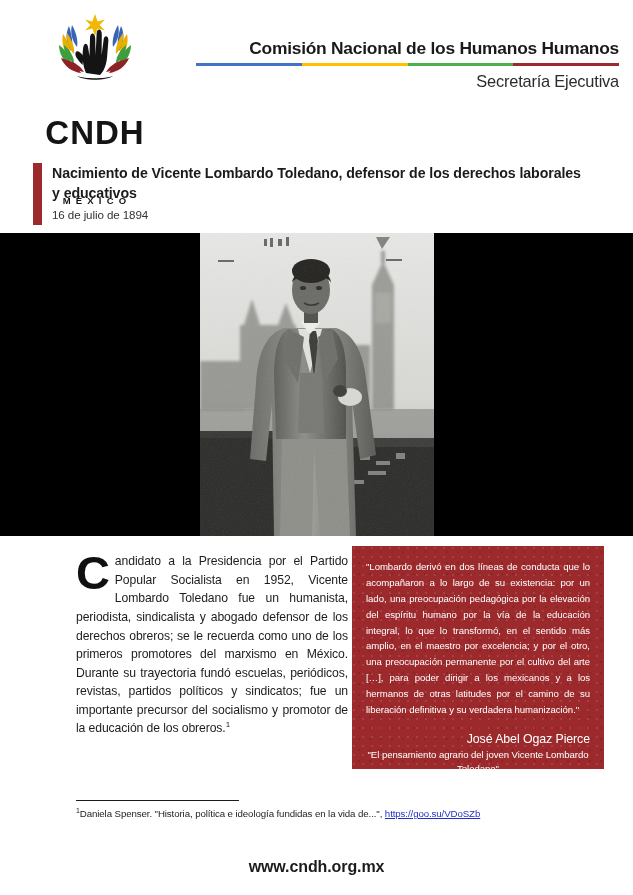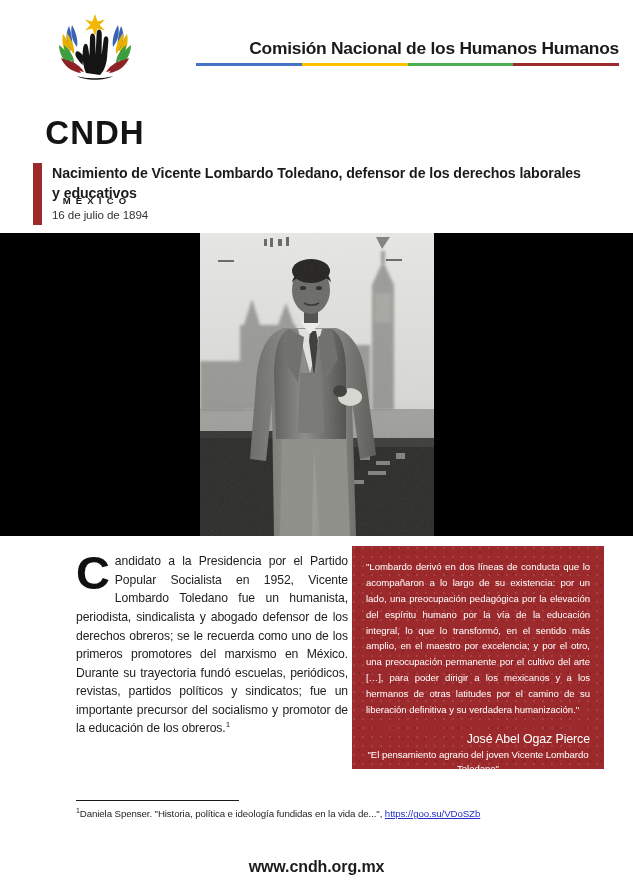--- a/index.html
+++ b/index.html
@@ -161,20 +161,21 @@
     </div>
 
     <div class="header-text">
       <div class="org-title">Comisión Nacional de los Humanos Humanos</div>
       <div class="tricolor">
         <i style="background:#4472C4"></i>
         <i style="background:#FFC000"></i>
         <i style="background:#4CAF50"></i>
         <i style="background:#9C2A2C"></i>
       </div>
+      <div class="org-sub">Secretaría Ejecutiva</div>
     </div>
   </div>
 
   <div class="title-block">
     <div class="title-bar"></div>
     <div class="title-texts">
       <div class="doc-title">Nacimiento de Vicente Lombardo Toledano, defensor de los derechos laborales y educativos</div>
       <div class="doc-date">16 de julio de 1894</div>
     </div>
   </div>

